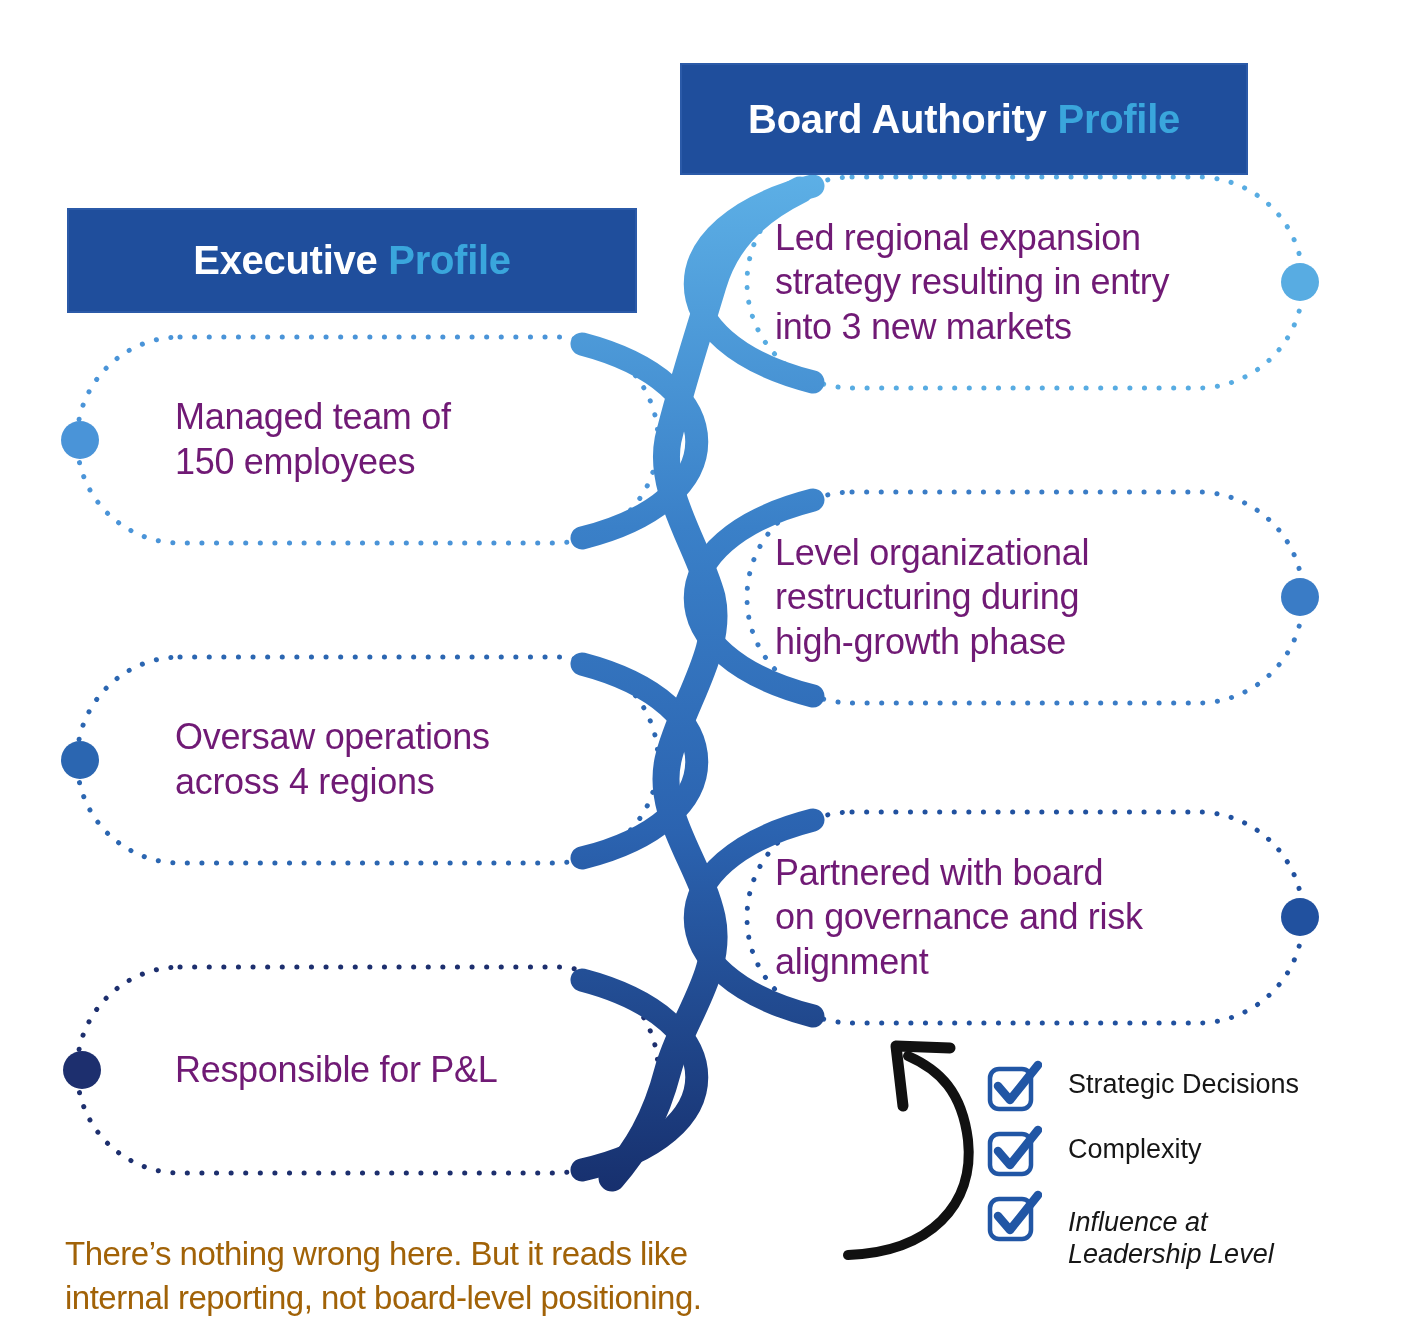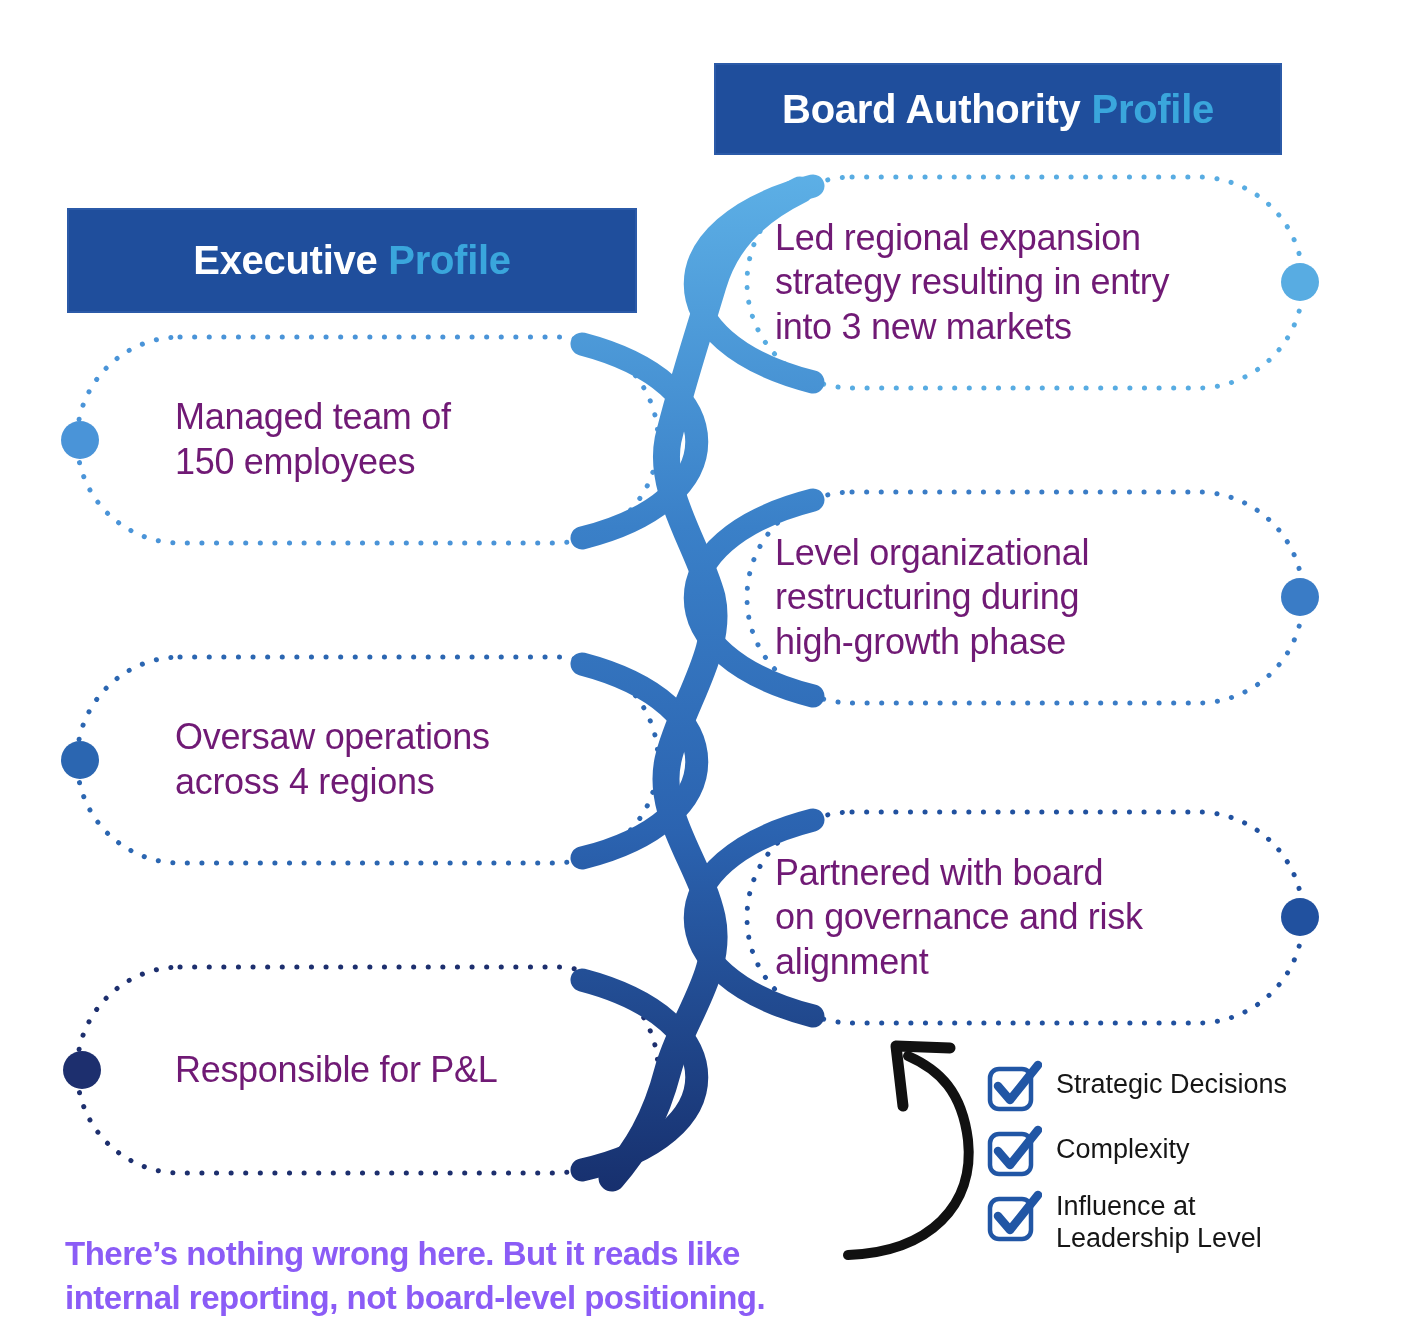--- a/index.html
+++ b/index.html
@@ -14,39 +14,39 @@
   .banner{
     position:absolute;
     background:#1f4e9c;
     color:#ffffff;
     display:flex;align-items:center;justify-content:center;
     font-weight:700;font-size:40px;letter-spacing:-0.3px;
     box-shadow:inset 0 0 0 2px #2b5aa8;
   }
   .banner .hl{color:#3aa6dc;margin-left:11px;}
   .banner-exec{left:67px;top:208px;width:570px;height:105px;}
-  .banner-board{left:714px;top:63px;width:568px;height:92px;}
+  .banner-board{left:680px;top:63px;width:568px;height:112px;}
   .pill-text{
     position:absolute;
     display:flex;align-items:center;
     font-size:36px;line-height:1.24;letter-spacing:-0.3px;
     color:#701a75;white-space:pre-line;
   }
   .pt-l{left:175px;width:460px;height:206px;}
   .pt-r{left:775px;width:510px;height:211px;}
-  .check-row{position:absolute;display:flex;align-items:flex-start;}
+  .check-row{position:absolute;display:flex;align-items:flex-start;gap:12px;}
   .check-row .box{flex:0 0 auto;}
   .check-label{
     margin-left:14px;margin-top:8px;
     font-size:27px;line-height:1.2;color:#161616;white-space:pre-line;
   }
   .caption{
     position:absolute;left:65px;top:1232px;width:850px;
-    font-size:33px;font-weight:700;line-height:1.32;letter-spacing:-0.5px;
-    color:#8b5cf6;white-space:pre-line;
+    font-size:33px;font-weight:400;line-height:1.32;letter-spacing:-0.5px;
+    color:#a16207;white-space:pre-line;
   }
 </style>
 </head>
 <body>
 
 <div class="stage">
 
   <svg class="bg-svg" viewBox="0 0 1403 1320">
     <defs>
       <linearGradient id="spineGrad" gradientUnits="userSpaceOnUse" x1="0" y1="170" x2="0" y2="1190">
@@ -135,20 +135,20 @@
       <rect x="4" y="9" width="41" height="40" rx="9" fill="none" stroke="#2156a5" stroke-width="4.5"></rect>
       <path d="M 12 26 L 24 40 L 52 5" fill="none" stroke="#2156a5" stroke-width="8.5" stroke-linecap="round" stroke-linejoin="round"></path>
     </svg>
     <div class="check-label">Complexity</div>
   </div>
   <div class="check-row" style="left:986px;top:1190px;">
     <svg class="box" width="56" height="52" viewBox="0 0 56 52">
       <rect x="4" y="9" width="41" height="40" rx="9" fill="none" stroke="#2156a5" stroke-width="4.5"></rect>
       <path d="M 12 26 L 24 40 L 52 5" fill="none" stroke="#2156a5" stroke-width="8.5" stroke-linecap="round" stroke-linejoin="round"></path>
     </svg>
-    <div class="check-label" style="margin-top:0;">Influence at
+    <div class="check-label" style="margin-top:16px;font-style:italic;">Influence at
 Leadership Level</div>
   </div>
 
   <div class="caption">There’s nothing wrong here. But it reads like
 internal reporting, not board-level positioning.</div>
 
 </div>
 
 </body></html>

